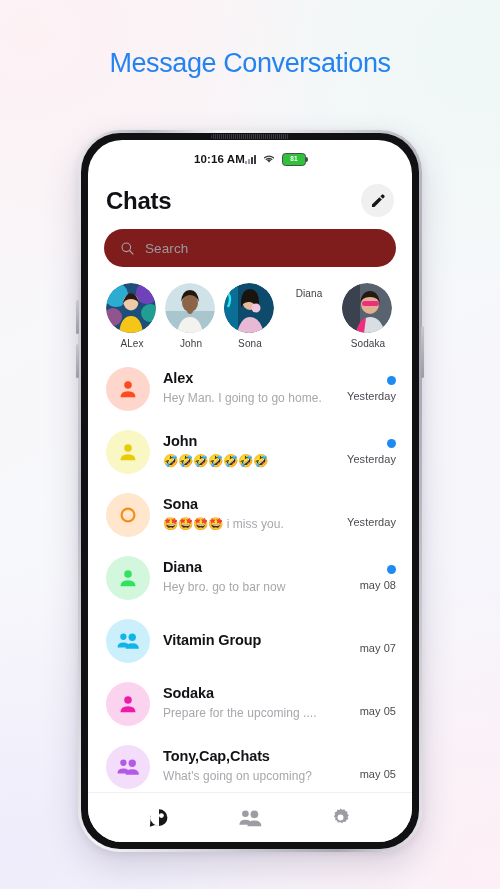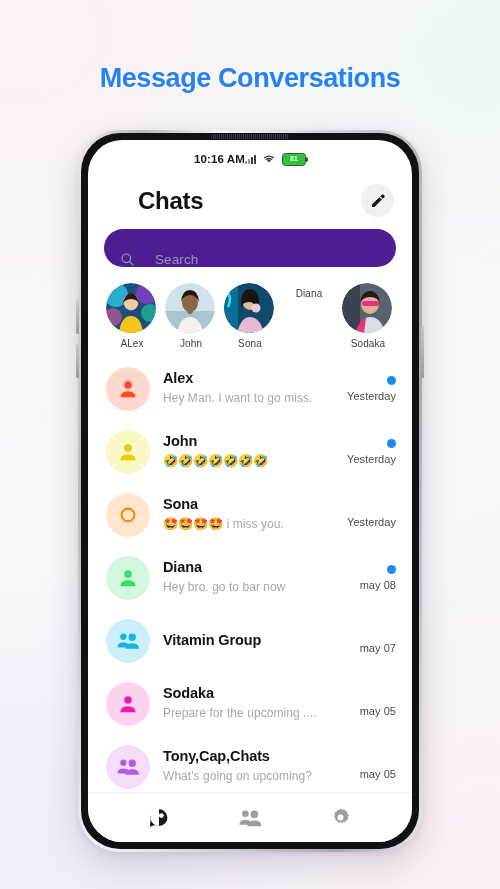--- a/index.html
+++ b/index.html
@@ -21,24 +21,23 @@
   }
 
   
   .page-title {
     position: absolute;
     top: 48px;
     left: 0;
     width: 500px;
     text-align: center;
     font-size: 27px;
-    font-weight: bold;
+    font-weight: normal;
     letter-spacing: -0.4px;
     color: #2483f0;
-    margin-top: 15px;
   }
 
   
   .phone-wrap {
     position: absolute;
     left: 78px;
     top: 130px;
     width: 344px;
     height: 722px;
   }
@@ -134,45 +133,44 @@
   .batt span {
     font-size: 6.5px; font-weight: bold; color: #ffffff; line-height: 1;
   }
 
   
   .app-header {
     display: flex;
     align-items: center;
     justify-content: space-between;
     padding: 12px 18px 4px 18px;
-    margin-left: 32px;
   }
   .app-title {
     font-size: 24px;
     font-weight: bold;
     color: #111115;
     letter-spacing: -0.3px;
   }
   .compose-btn {
     width: 33px; height: 33px;
     border-radius: 50%;
     background: #f0f0f1;
     display: flex; align-items: center; justify-content: center;
   }
 
   
   .search-wrap { padding: 8px 16px 6px 16px; }
   .search-box {
     height: 38px;
-    background: #4c1d95;
+    background: #7f1d1d;
     border-radius: 19px;
     display: flex;
-    align-items: flex-end;
+    align-items: center;
     padding: 0 16px;
-    gap: 20px;
+    gap: 10px;
   }
   .search-ph {
     font-size: 13.5px;
     color: #9a9aa0;
     letter-spacing: 0.1px;
   }
 
   
   .stories {
     display: flex;
@@ -415,21 +413,21 @@
 
         <div class="chat-row">
           <div class="avatar" style="background:#ffd6cc">
             <svg width="22" height="22" viewBox="0 0 24 24">
               <circle cx="12" cy="7.6" r="4.1" fill="#ff4a1c"></circle>
               <path d="M3.8 21 q0-6.6 8.2-6.6 q8.2 0 8.2 6.6Z" fill="#ff4a1c"></path>
             </svg>
           </div>
           <div class="chat-mid">
             <div class="chat-name">Alex</div>
-            <div class="chat-msg"><span class="emo"></span><span>Hey Man. I want to go miss.</span></div>
+            <div class="chat-msg"><span class="emo"></span><span>Hey Man. I going to go home.</span></div>
           </div>
           <div class="chat-right">
             <span class="unread-dot"></span>
             <span class="chat-time">Yesterday</span>
           </div>
         </div>
 
         <div class="chat-row">
           <div class="avatar" style="background:#f9f7c4">
             <svg width="22" height="22" viewBox="0 0 24 24">

